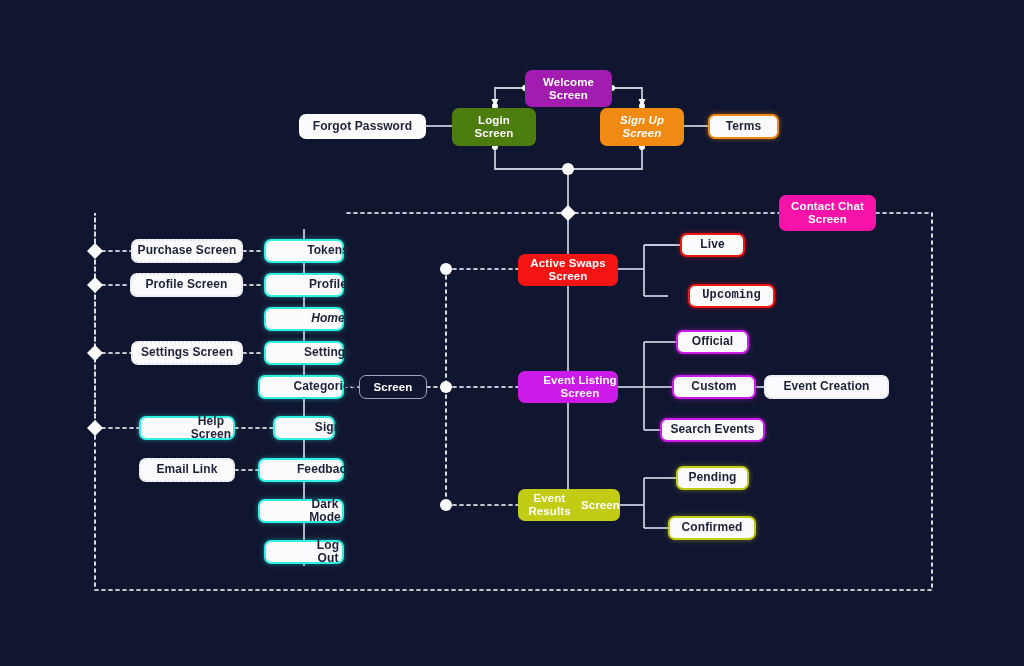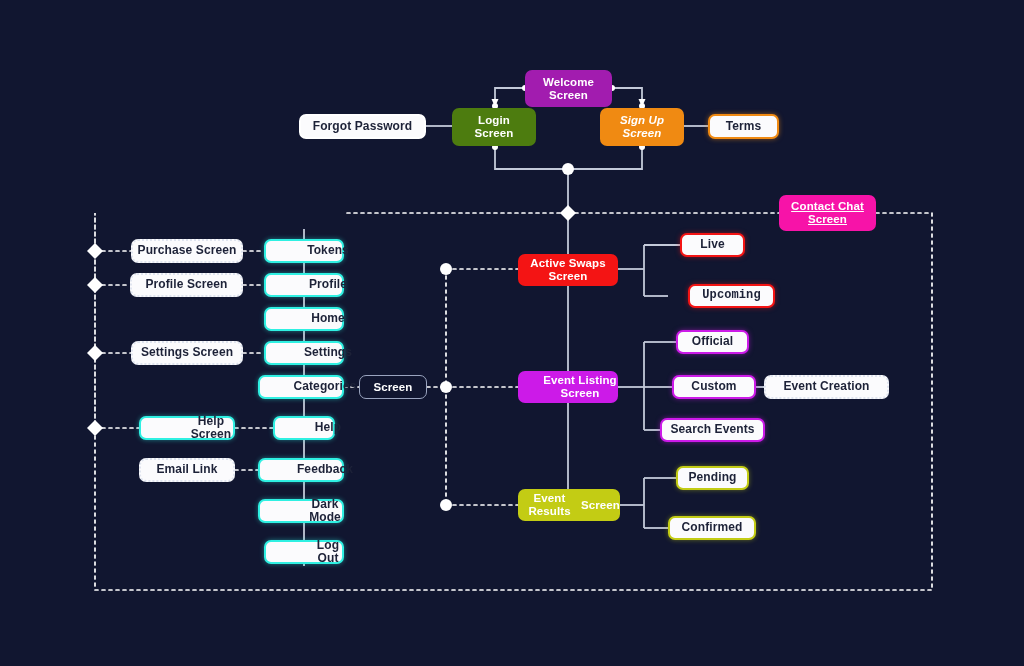--- a/index.html
+++ b/index.html
@@ -14,21 +14,21 @@
 
   
   .n-primary{color:#ffffff;font-size:11.5px;border:none;}
   .n-welcome{background:#a21caf;justify-content:center;}
   .n-login{background:#4d7c0f;}
   .n-signup{background:#f08a12;font-style:italic;}
   .n-menubar{background:#2ff0e2;color:#1f3bd8;}
   .n-swaps{background:#f41414;}
   .n-listing{background:#cc1ae8;padding-left:24px;}
   .n-results{background:#c3cc14;}
-  .n-chat{background:#f713a8;text-decoration:underline;}
+  .n-chat{background:#f713a8;}
 
   
   .n-leaf{background:#fbfbfd;color:#1d2238;font-size:12px;
           border:2px solid rgba(255,255,255,.55);}
   .b-orange{border-color:#f08a12;box-shadow:0 0 5px rgba(240,138,18,.55);}
   .b-red{border-color:#f41414;box-shadow:0 0 5px rgba(244,20,20,.5);}
   .b-purple{border-color:#cc1ae8;box-shadow:0 0 5px rgba(204,26,232,.5);}
   .b-olive{border-color:#c3cc14;box-shadow:0 0 5px rgba(195,204,20,.45);}
   .b-cyan{border-color:#2ff0e2;box-shadow:0 0 5px rgba(47,240,226,.45);padding-left:48px;}
   .b-plain{border-color:#ffffff;}
@@ -153,24 +153,24 @@
   <div class="node n-leaf b-orange" style="left:708px;top:114px;width:71px;height:25px;">Terms</div>
 
 
   <div class="node n-primary n-chat" style="left:779px;top:195px;width:97px;height:36px;flex-direction:column;">
     <span>Contact Chat</span>
     <span>Screen</span>
   </div>
 
   <div class="node n-leaf b-cyan" style="left:264px;top:239px;width:80px;height:24px;">Tokens</div>
   <div class="node n-leaf b-cyan" style="left:264px;top:273px;width:80px;height:24px;">Profile</div>
-  <div class="node n-leaf b-cyan" style="left:264px;top:307px;width:80px;height:24px;">Home</div>
+  <div class="node n-leaf b-cyan" style="left:264px;top:307px;width:80px;height:24px;font-style:italic;">Home</div>
   <div class="node n-leaf b-cyan" style="left:264px;top:341px;width:80px;height:24px;">Settings</div>
   <div class="node n-leaf b-cyan" style="left:258px;top:375px;width:86px;height:24px;">Categories</div>
-  <div class="node n-leaf b-cyan" style="left:273px;top:416px;width:62px;height:24px;">Help</div>
+  <div class="node n-leaf b-cyan" style="left:273px;top:416px;width:62px;height:24px;">Sign</div>
   <div class="node n-leaf b-cyan" style="left:258px;top:458px;width:86px;height:24px;">Feedback</div>
   <div class="node n-leaf b-cyan" style="left:258px;top:499px;width:86px;height:24px;">Dark Mode</div>
   <div class="node n-leaf b-cyan" style="left:264px;top:540px;width:80px;height:24px;">Log Out</div>
 
   <div class="node n-leaf b-dotted" style="left:131px;top:239px;width:112px;height:24px;">Purchase Screen</div>
   <div class="node n-leaf b-dotted" style="left:130px;top:273px;width:113px;height:24px;">Profile Screen</div>
   <div class="node n-leaf b-dotted" style="left:131px;top:341px;width:112px;height:24px;">Settings Screen</div>
   <div class="node n-leaf b-cyan" style="left:139px;top:416px;width:96px;height:24px;">Help Screen</div>
   <div class="node n-leaf b-dotted" style="left:139px;top:458px;width:96px;height:24px;">Email Link</div>
 

